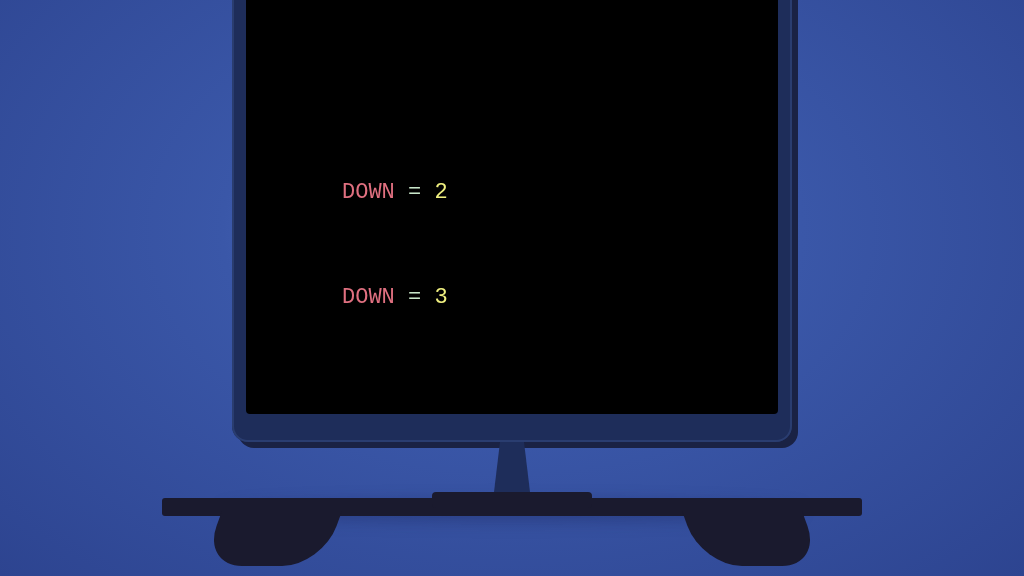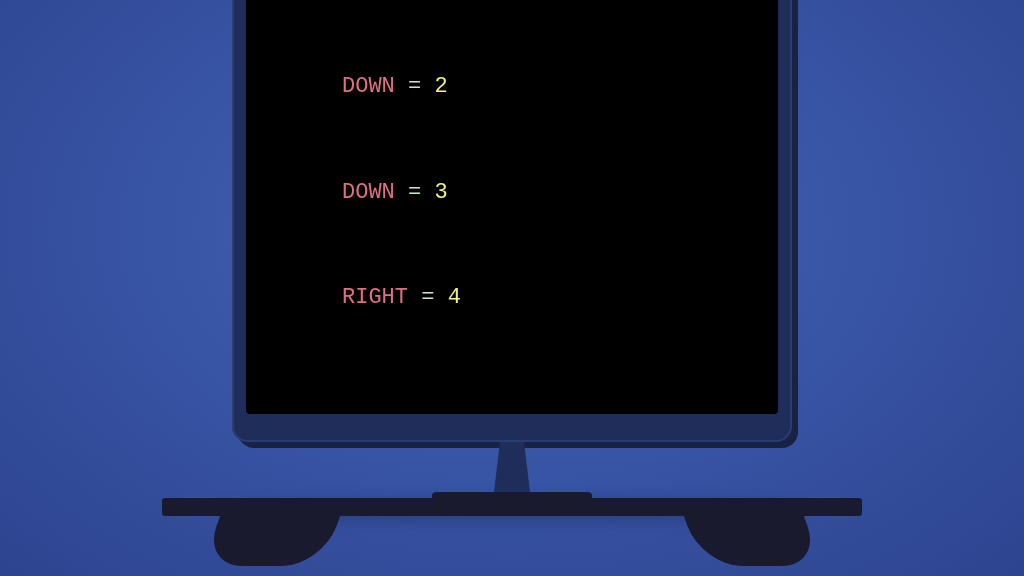--- a/index.html
+++ b/index.html
@@ -163,21 +163,20 @@
   <div class="monitor-wrapper">
     <div class="monitor-frame">
       <div class="screen">
         <div class="code-block">
           
           
           
           
           <span class="line"><span class="indent"></span><span class="kw-pink">DOWN</span><span class="kw-white2"> = </span><span class="kw-yellow">2</span></span>
           <span class="line"><span class="indent"></span><span class="kw-pink">DOWN</span><span class="kw-white2"> = </span><span class="kw-yellow">3</span></span>
-          <span class="line"><span class="indent"></span><span class="kw-pink">RIGHT</span><span class="kw-white2"> = </span><span class="kw-yellow">4</span></span>
         </div>
       </div>
     </div>
 
     <div class="stand-neck"></div>
     <div class="stand-base"></div>
   </div>
 
   <div class="desk"></div>
 </div>

